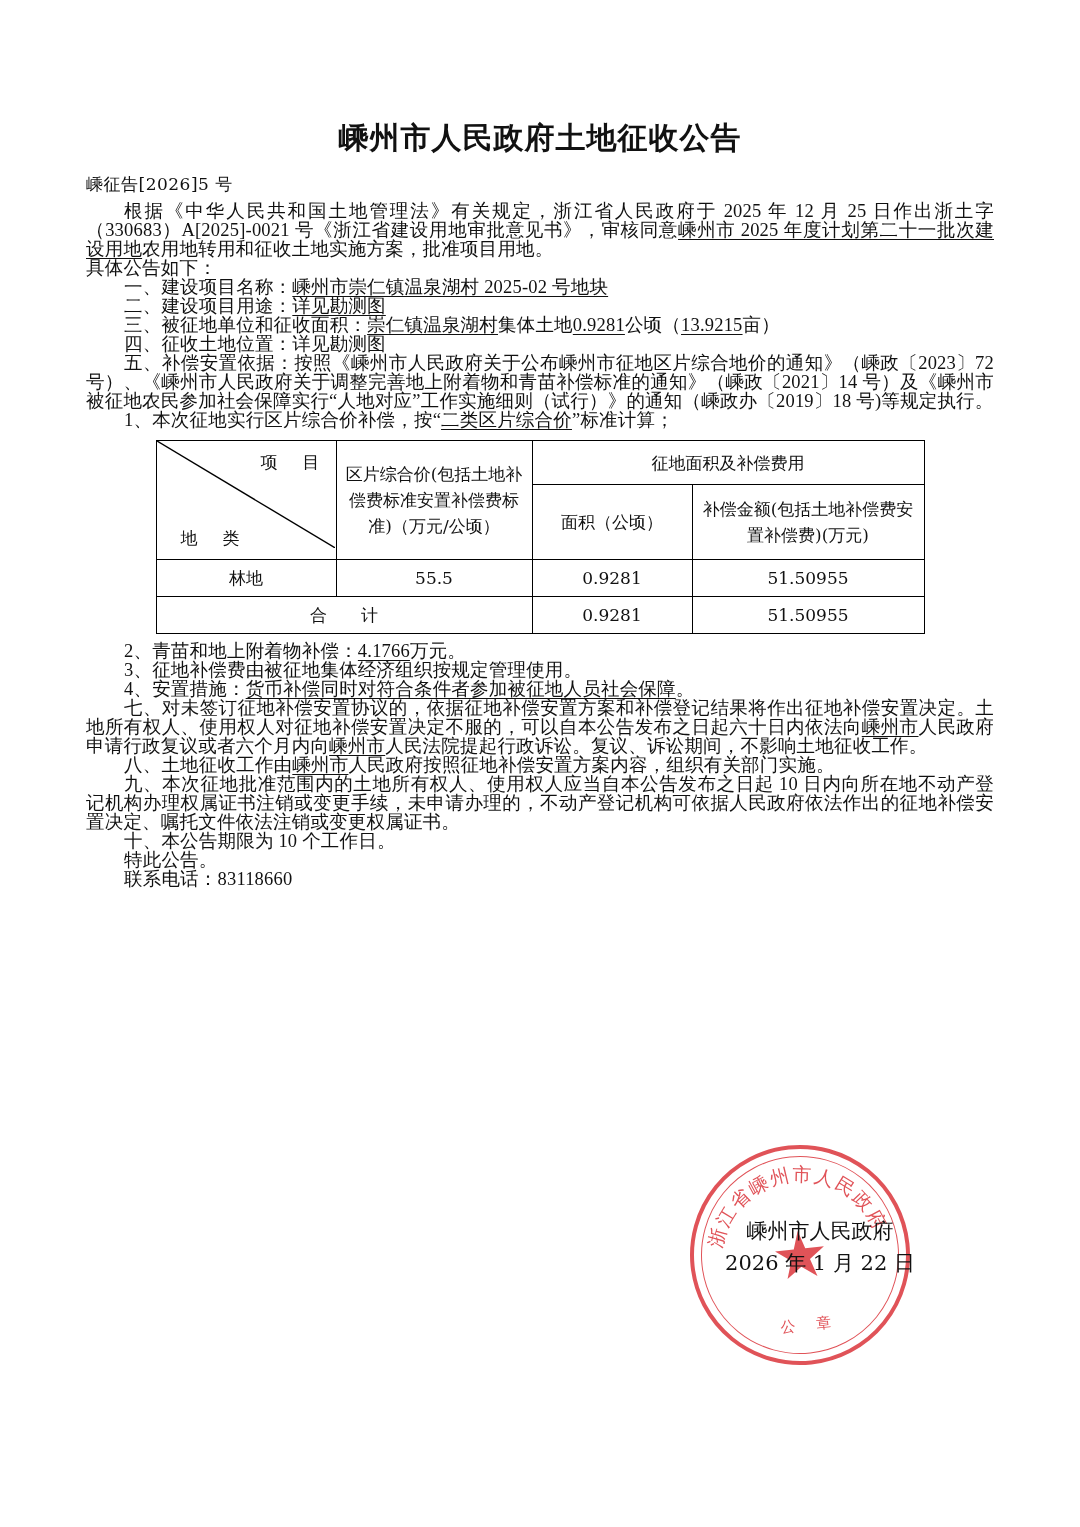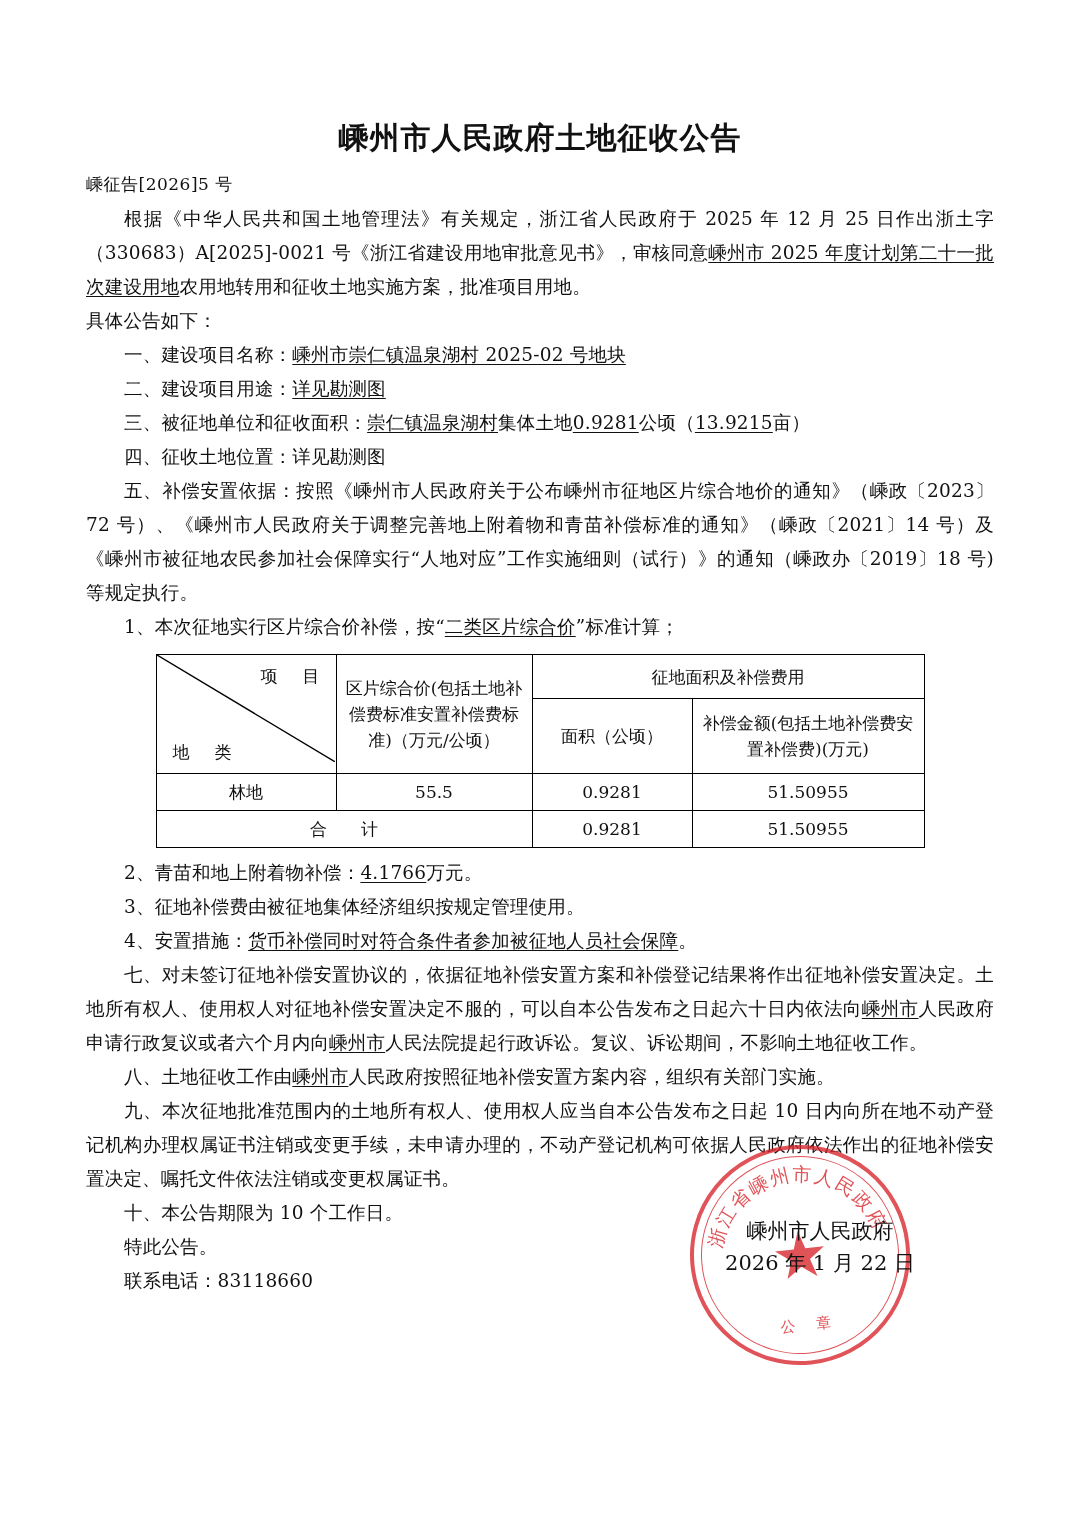--- a/index.html
+++ b/index.html
@@ -32,25 +32,26 @@
     font-family: "DejaVu Serif", "Liberation Serif", serif;
   }
   .doc-number {
     text-align: left;
     font-size: 17px;
     margin: 0 0 6px 0;
     letter-spacing: 0.5px;
   }
   p.body-text {
     font-size: 18.5px;
-    line-height: 34px;
+    line-height: 19px;
     margin: 0;
     text-align: justify;
     text-justify: inter-ideograph;
     letter-spacing: 0.2px;
+    font-family: Liberation Serif, serif;
   }
   .indent2 { text-indent: 38px; }
   .u { text-decoration: underline; text-underline-offset: 3px; }
 
   table.comp {
     border-collapse: collapse;
     width: 768px;
     margin: 10px auto 8px auto;
     font-size: 17px;
     table-layout: fixed;
@@ -73,21 +74,21 @@
     left: 0; top: 0; right: 0; bottom: 0;
   }
   td.split .lbl-item {
     position: absolute;
     top: 8px; right: 12px;
     font-size: 17px;
     letter-spacing: 4px;
   }
   td.split .lbl-kind {
     position: absolute;
-    bottom: 8px; left: 16px;
+    bottom: 8px; left: 24px;
     font-size: 17px;
     letter-spacing: 4px;
   }
   .cellpad { padding: 6px 10px; line-height: 27px; text-align: left; }
   .center { text-align: center; }
 
   .sign-area {
     position: absolute;
     right: 110px;
     top: 1215px;

